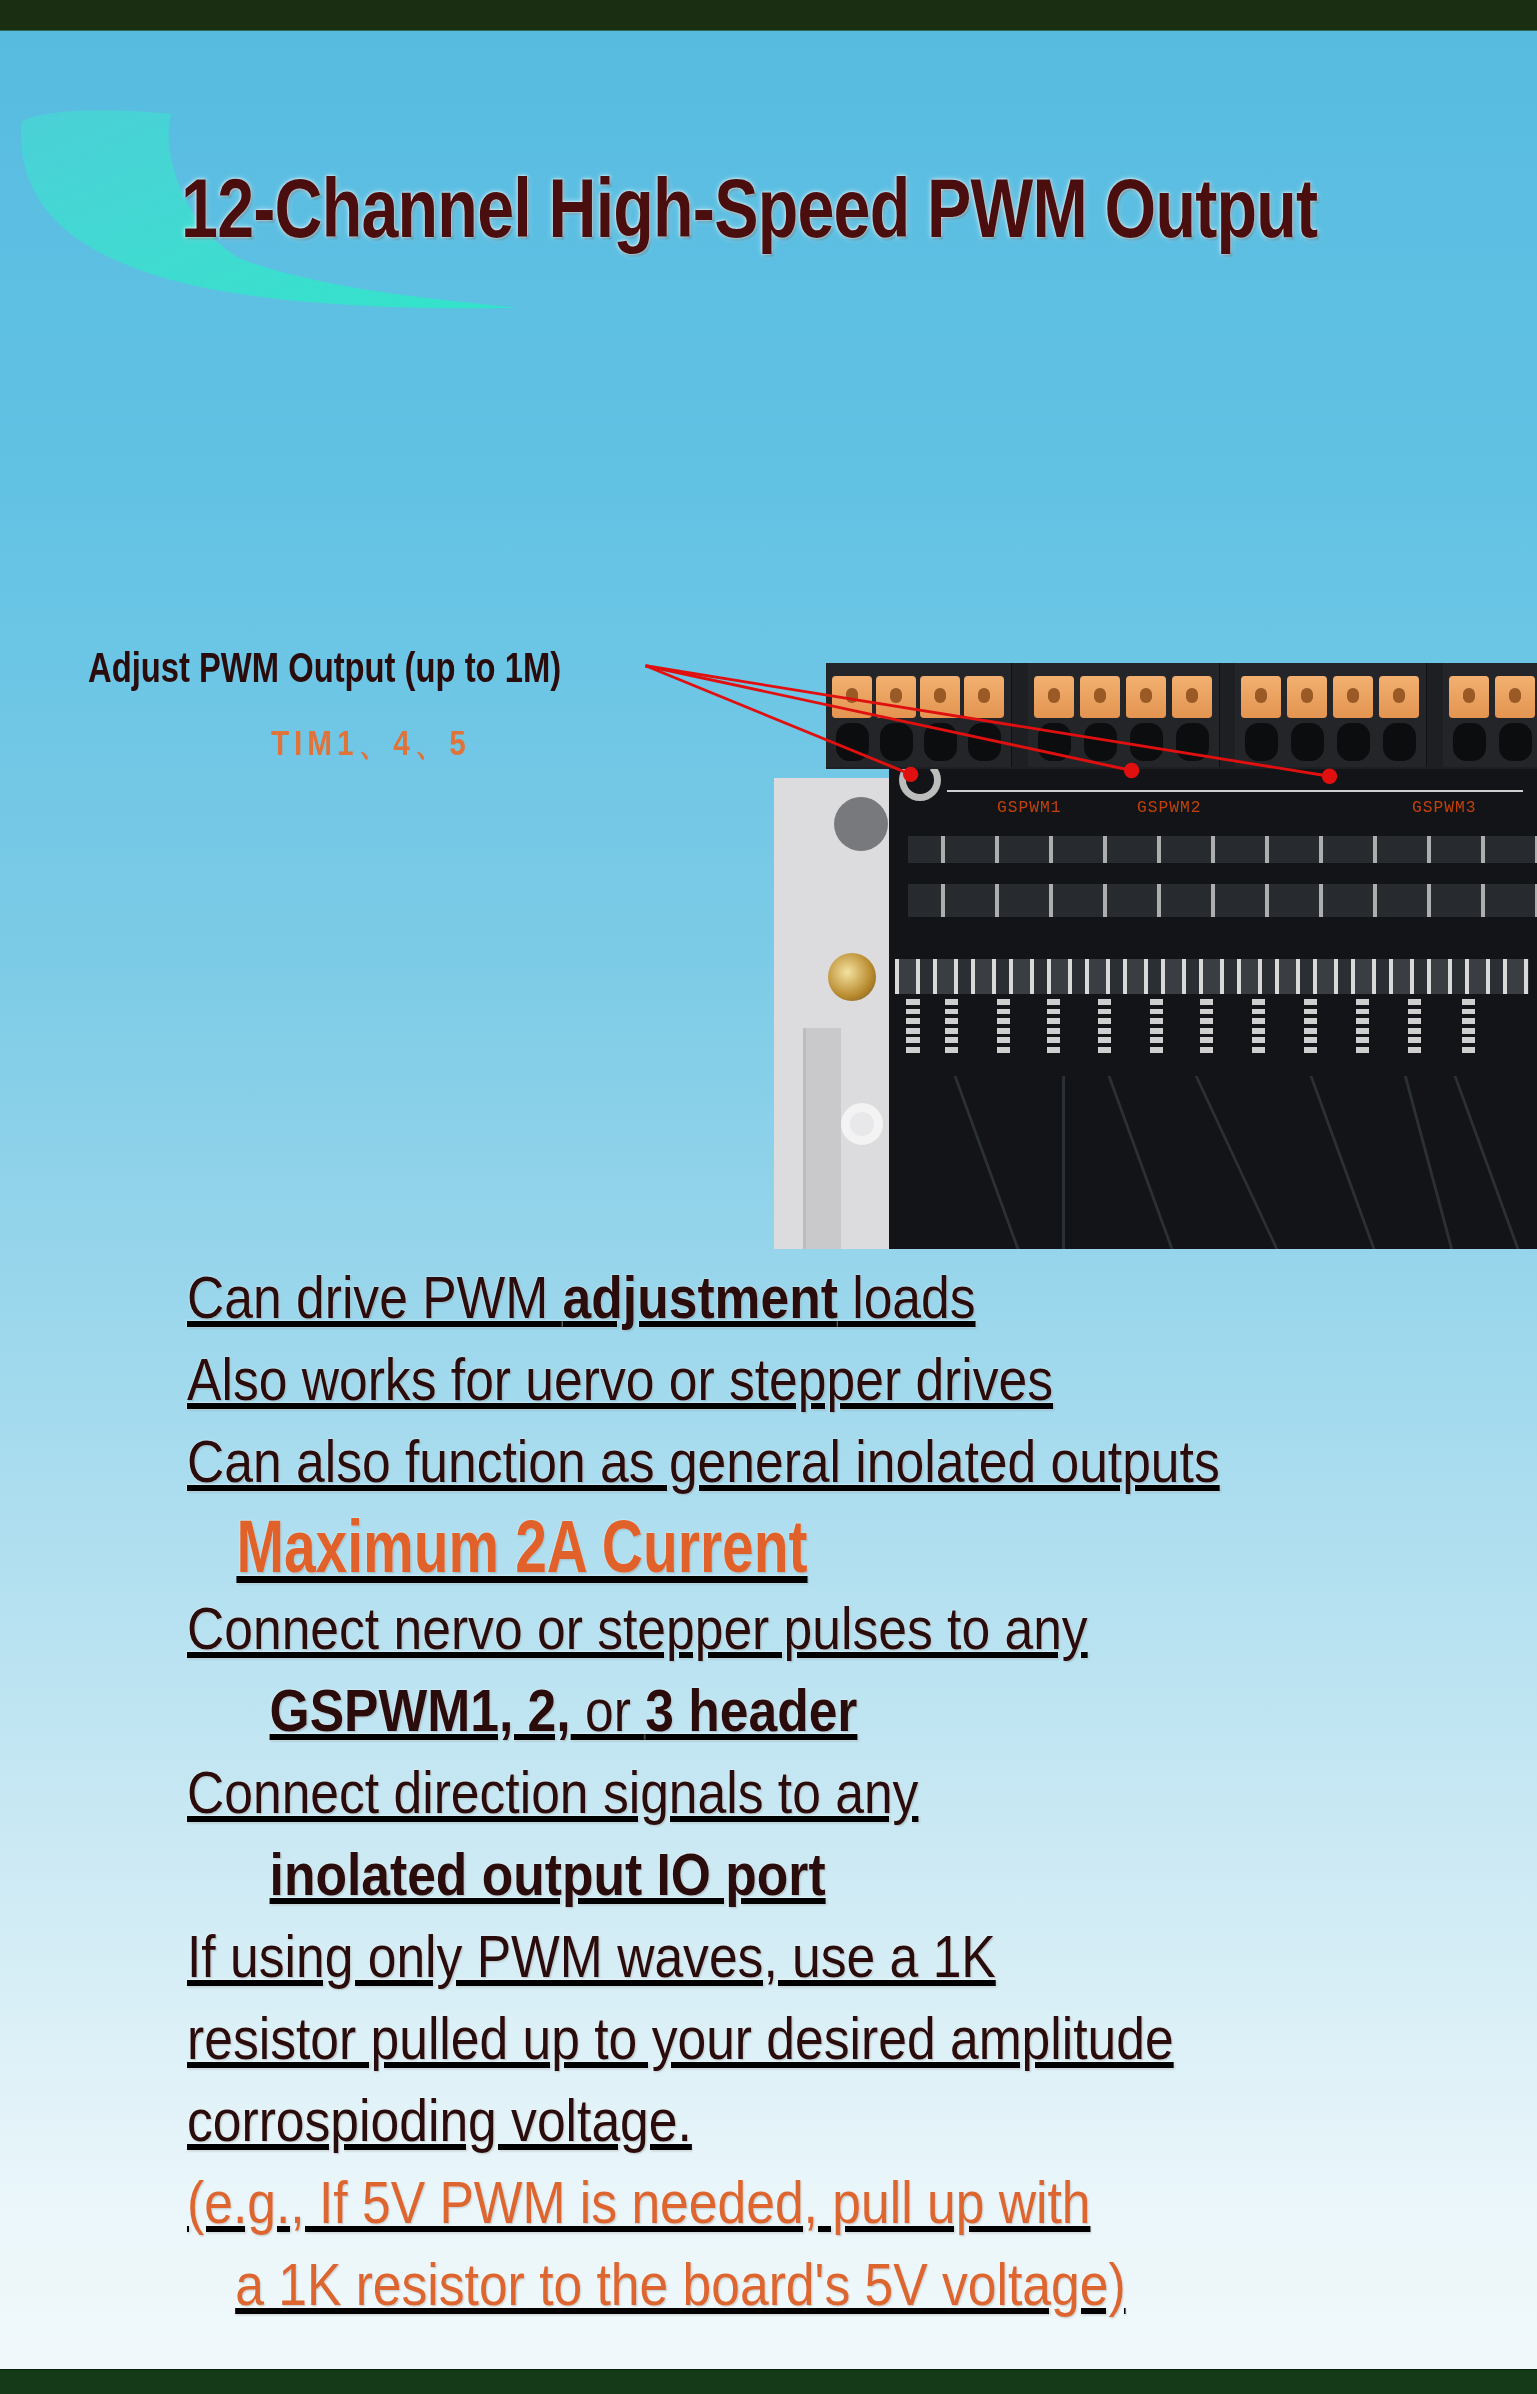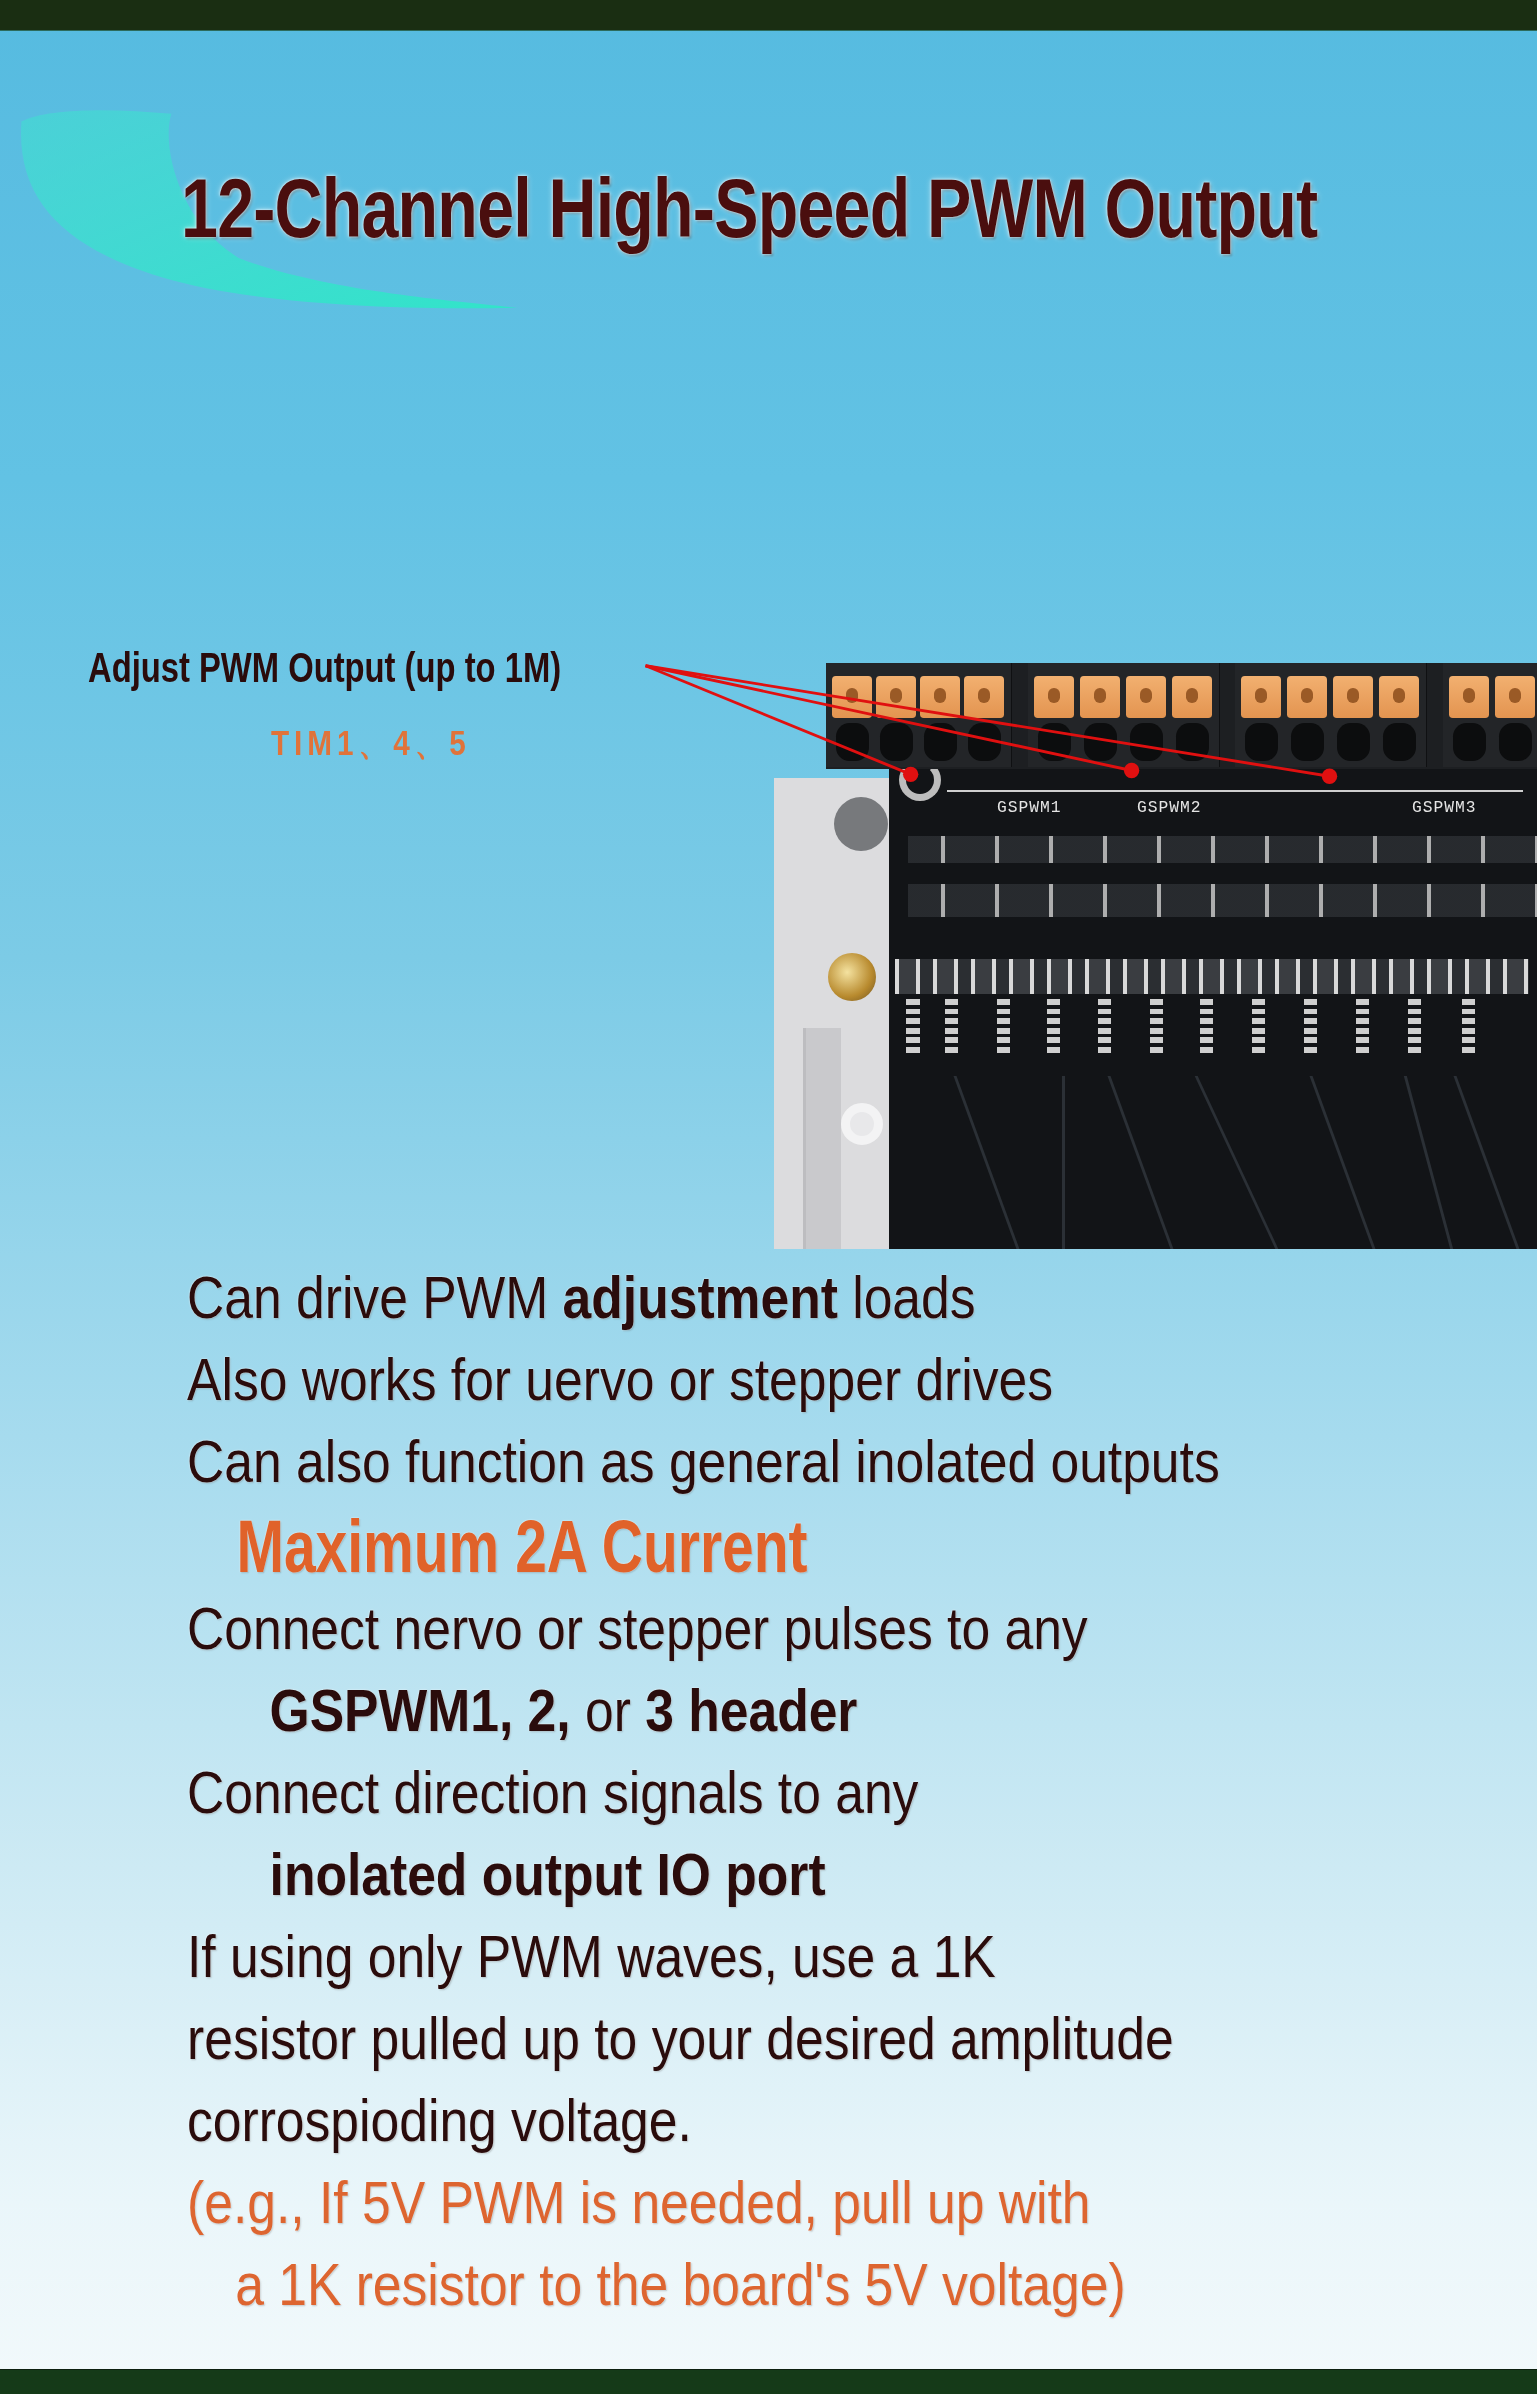--- a/index.html
+++ b/index.html
@@ -40,32 +40,32 @@
   
   .pcb { position: absolute; left: 774px; top: 663px; width: 763px; height: 586px; overflow: hidden; }
   .pcb-rail { position: absolute; left: 0; top: 115px; width: 134px; height: 471px; background: #dcdcde; }
   .pcb-rail-inner { position: absolute; left: 29px; top: 250px; width: 38px; height: 221px; background: #c9c9cc; border-left: 3.8px solid #bdbdc0; }
   .pcb-board { position: absolute; left: 115px; top: 77px; width: 648px; height: 509px; background: #121417; }
   .term-row { position: absolute; left: 52px; top: 0; width: 711px; height: 106px; background: #1d1f22; }
   .term-block { position: absolute; top: 0; height: 104px; background: #232528; border-right: 1.9px solid #0f1012; }
   .term { position: absolute; top: 13.4px; width: 40px; height: 42px; background: linear-gradient(#f2b070, #e39450); border-radius: 3.8px; }
   .term::after { content: ""; position: absolute; left: 14.4px; top: 11.5px; width: 11.5px; height: 15.4px; background: #9a5a26; border-radius: 5.8px; }
   .term-hole { position: absolute; top: 60px; width: 33px; height: 38px; background: #0c0d0e; border-radius: 13.4px; }
-  .silk { position: absolute; color: #e5e5e5; font-family: "Liberation Mono", monospace; font-size: 16.3px; letter-spacing: 1px; }
+  .silk { position: absolute; color: #c2410c; font-family: "Liberation Mono", monospace; font-size: 16.3px; letter-spacing: 1px; }
   .silk-line { position: absolute; height: 1.9px; background: #cfcfcf; }
   .chip-row { position: absolute; left: 134px; height: 27px; width: 634px;
     background: repeating-linear-gradient(90deg, #2a2d31 0 33px, #bfbfbf 33px 37px, #2a2d31 37px 54px); opacity: 0.9; }
   .res-row { position: absolute; left: 134px; top: 298px; height: 35px; width: 634px;
     background: repeating-linear-gradient(90deg, #d9d9d9 0 3.8px, #3a3d41 3.8px 21px, #d9d9d9 21px 25px, #2b2e32 25px 38px); }
   .vlabel { position: absolute; top: 346px; width: 13.4px; height: 58px; background: repeating-linear-gradient(180deg, #cfcfcf 0 5.8px, transparent 5.8px 9.6px); }
   .trace { position: absolute; width: 2.9px; background: #2b3036; }
   .screw { position: absolute; border-radius: 50%; }
 
   
-  .body { position: absolute; left: 187px; top: 1257px; width: 1326px; }
+  .body { position: absolute; left: 187px; top: 1257px; width: 1326px; text-decoration: underline; }
   .line {
     font-family: "Liberation Sans", sans-serif;
     font-size: 60px; line-height: 82px; color: #2a0c0c;
     white-space: nowrap; transform: scaleX(0.86); transform-origin: left top;
     text-shadow: 0 0 1.9px #ffffff, 1px 1px 1.9px rgba(0,0,0,0.25);
     height: 82px;
   }
   .line b { font-weight: 700; }
   .indent { padding-left: 96px; }
   .highlight {

